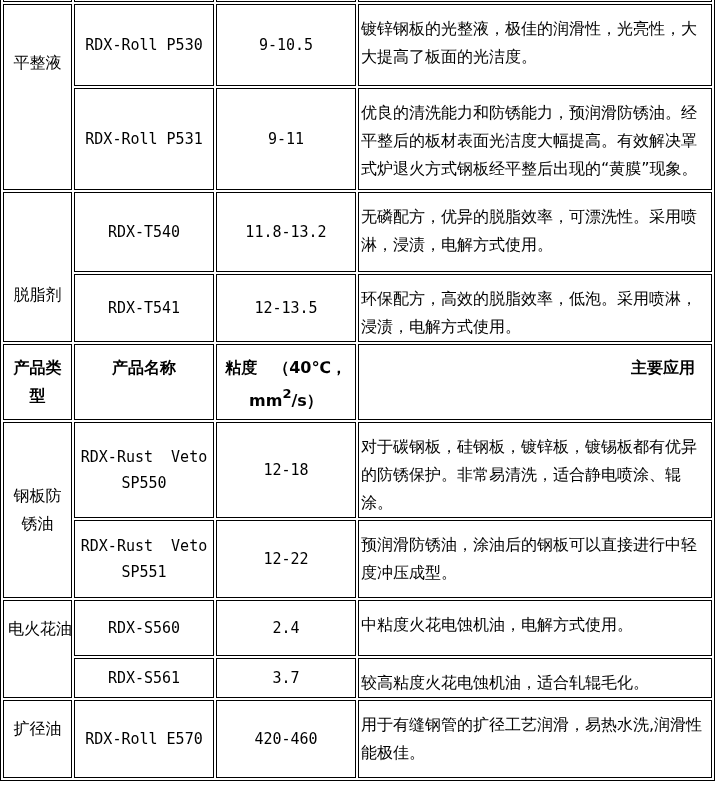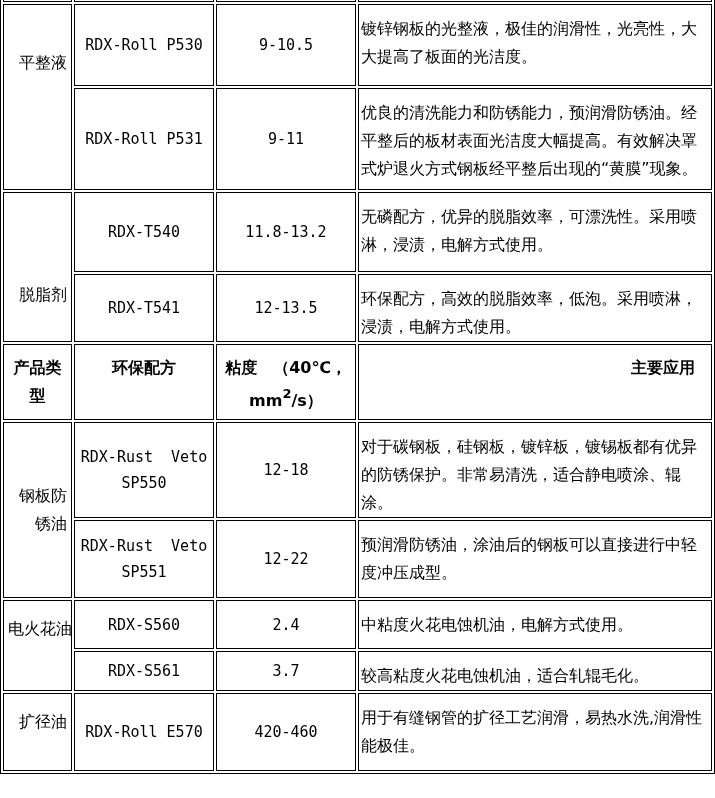--- a/index.html
+++ b/index.html
@@ -29,25 +29,25 @@
   }
   
   .hr0{height:34px}
   .hr1{height:82px}
   .hr2{height:102px}
   .hr3{height:80px}
   .hr4{height:63px}
   .hrh{height:74px}
   .hr5{height:78px}
   .hr6{height:78px}
-  .hr7{height:49px}
+  .hr7{height:56px}
   .hr8{height:36px}
   .hr9{height:78px}
   
-  .c-group{text-align:right;}
+  .c-group{text-align:center;}
   .c-name,.c-visc{
     text-align:center;
     font-family:"DejaVu Sans Mono","Liberation Mono",monospace;
     font-size:15px;
     white-space:pre-wrap;
     line-height:26px;
   }
   .c-app{
     text-align:left;
     vertical-align:top;
@@ -113,21 +113,21 @@
       <td class="c-app">无磷配方，优异的脱脂效率，可漂洗性。采用喷淋，浸渍，电解方式使用。</td>
     </tr>
     <tr class="hr4">
       <td class="c-name">RDX-T541</td>
       <td class="c-visc">12-13.5</td>
       <td class="c-app">环保配方，高效的脱脂效率，低泡。采用喷淋，浸渍，电解方式使用。</td>
     </tr>
 
     <tr class="hrh hdr">
       <td>产品类型</td>
-      <td>环保配方</td>
+      <td>产品名称</td>
       <td>
         <div>粘度　（40℃，</div>
         <div class="visc-line2"><span>mm</span><sup>2</sup><span>/s）</span></div>
       </td>
       <td class="h-app">主要应用</td>
     </tr>
 
     <tr class="hr5">
       <td class="c-group" rowspan="2"><span class="narrow">钢板防锈油</span></td>
       <td class="c-name">RDX-Rust  Veto

